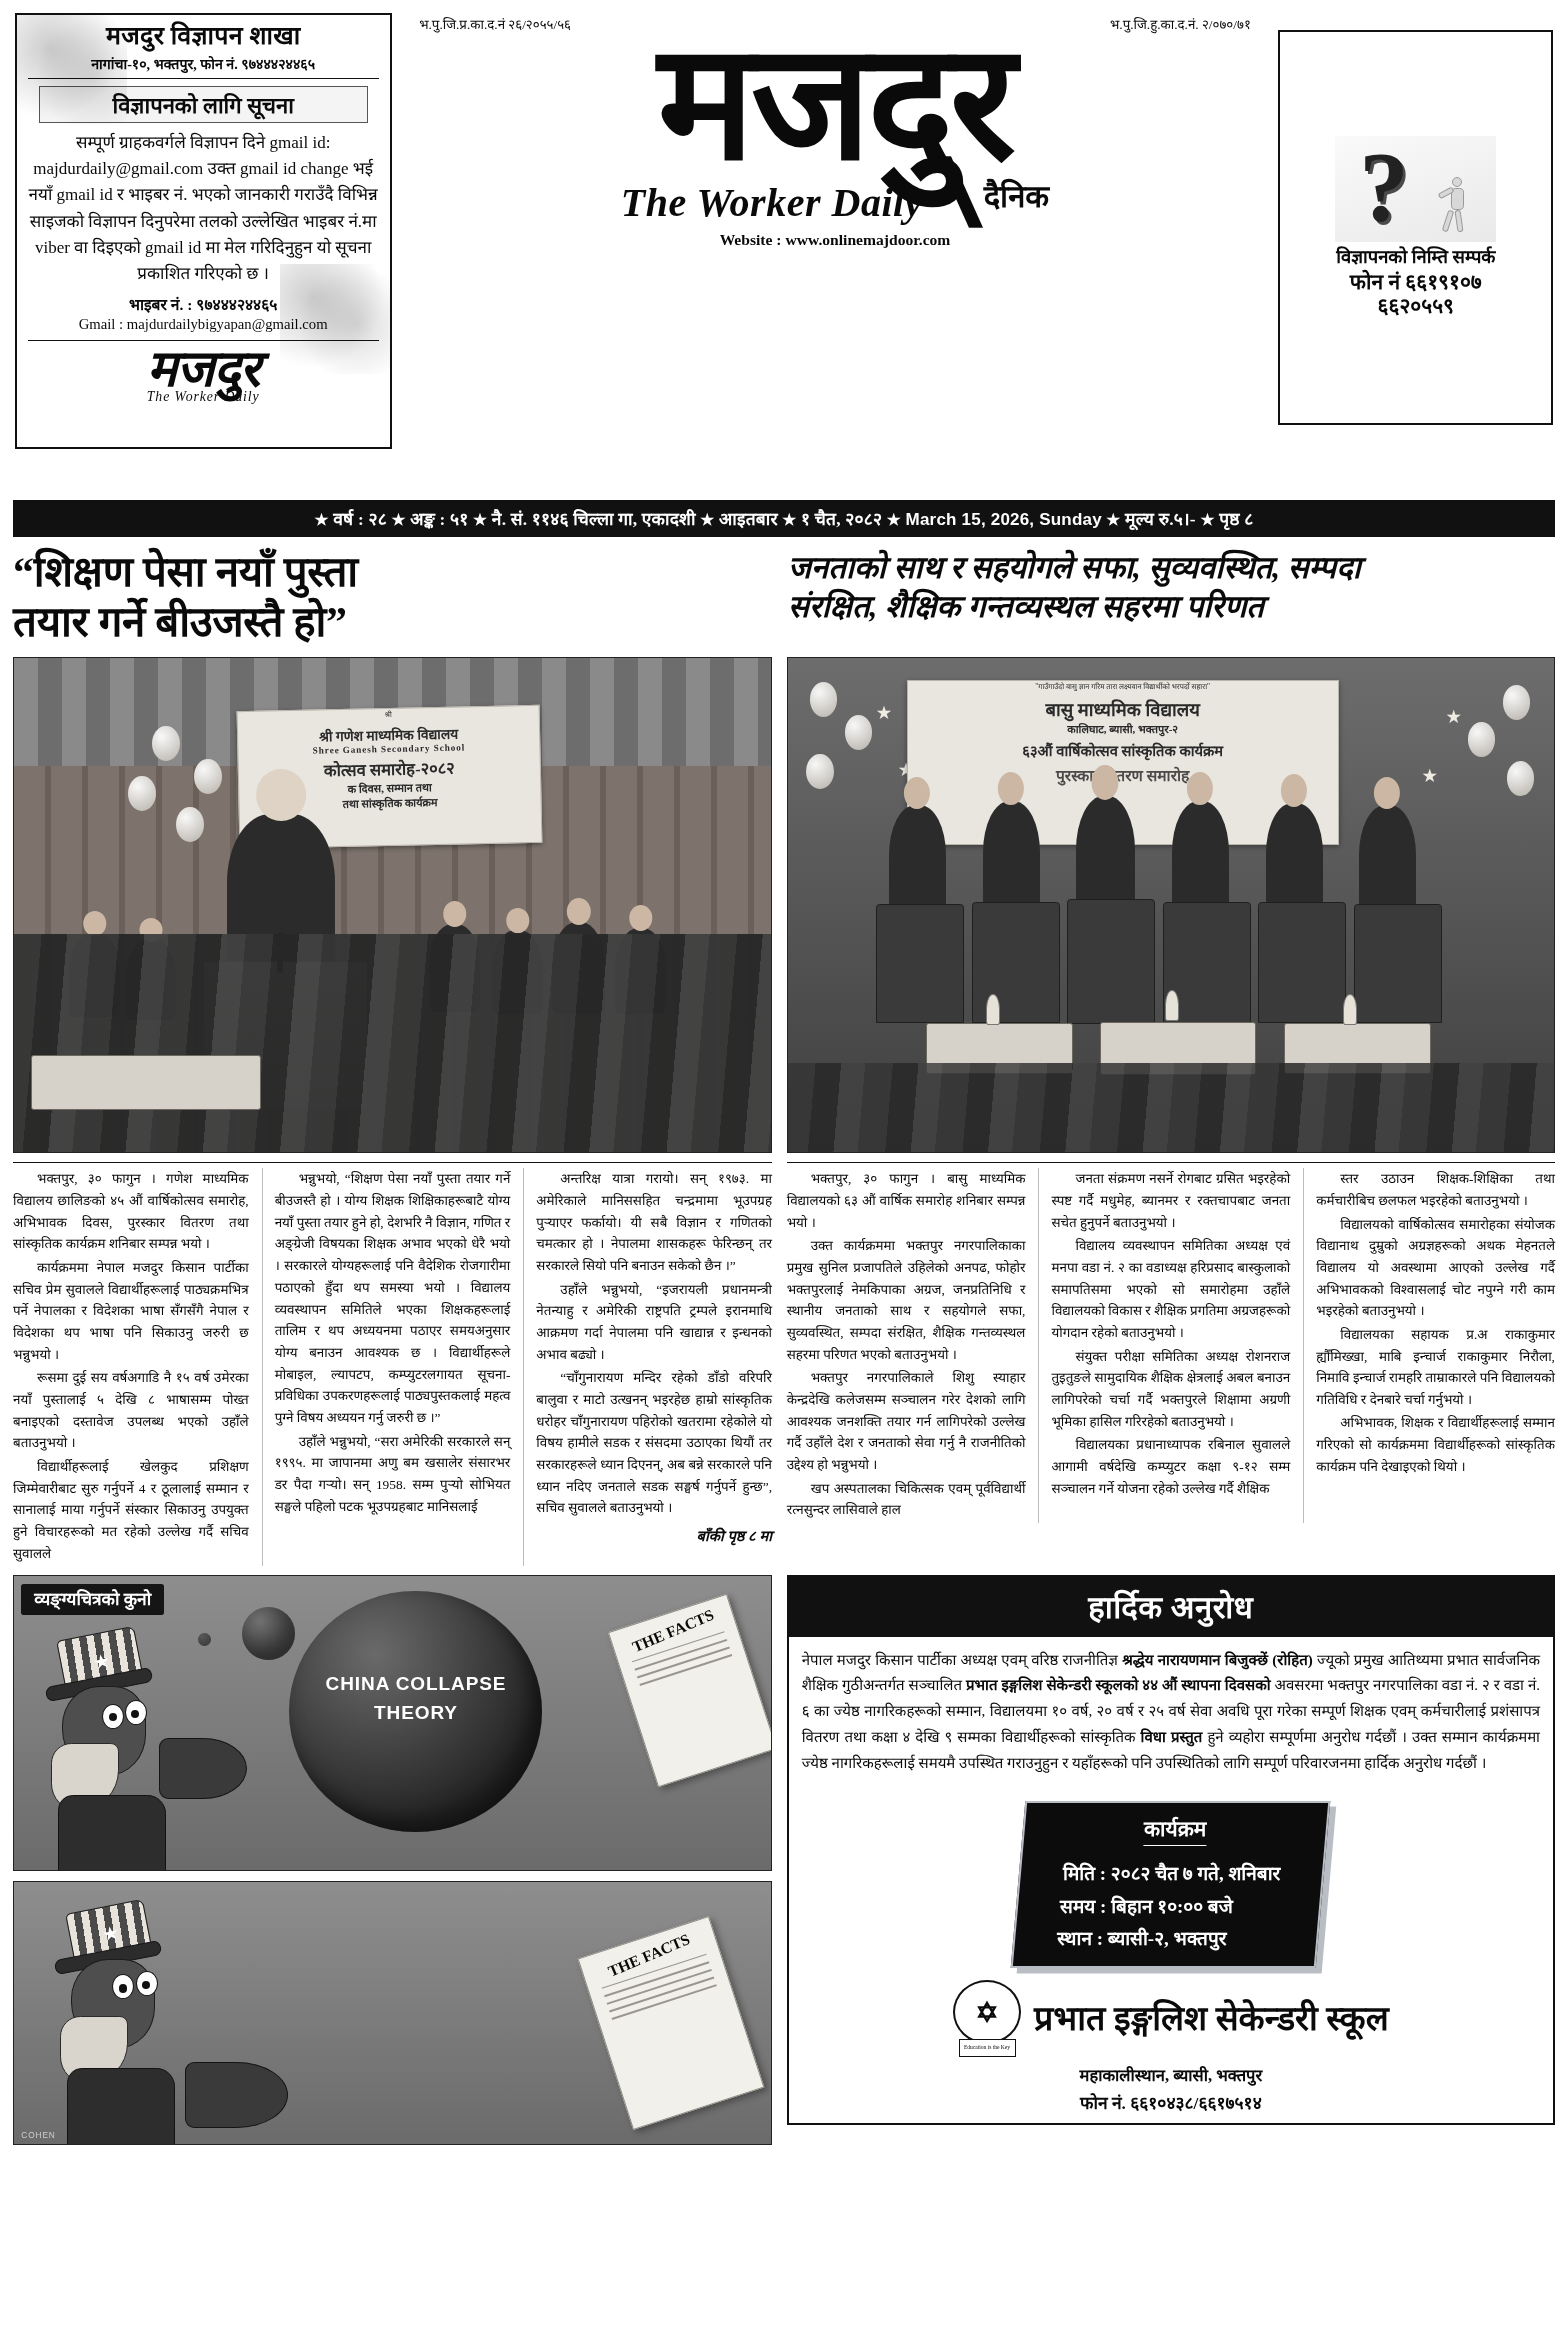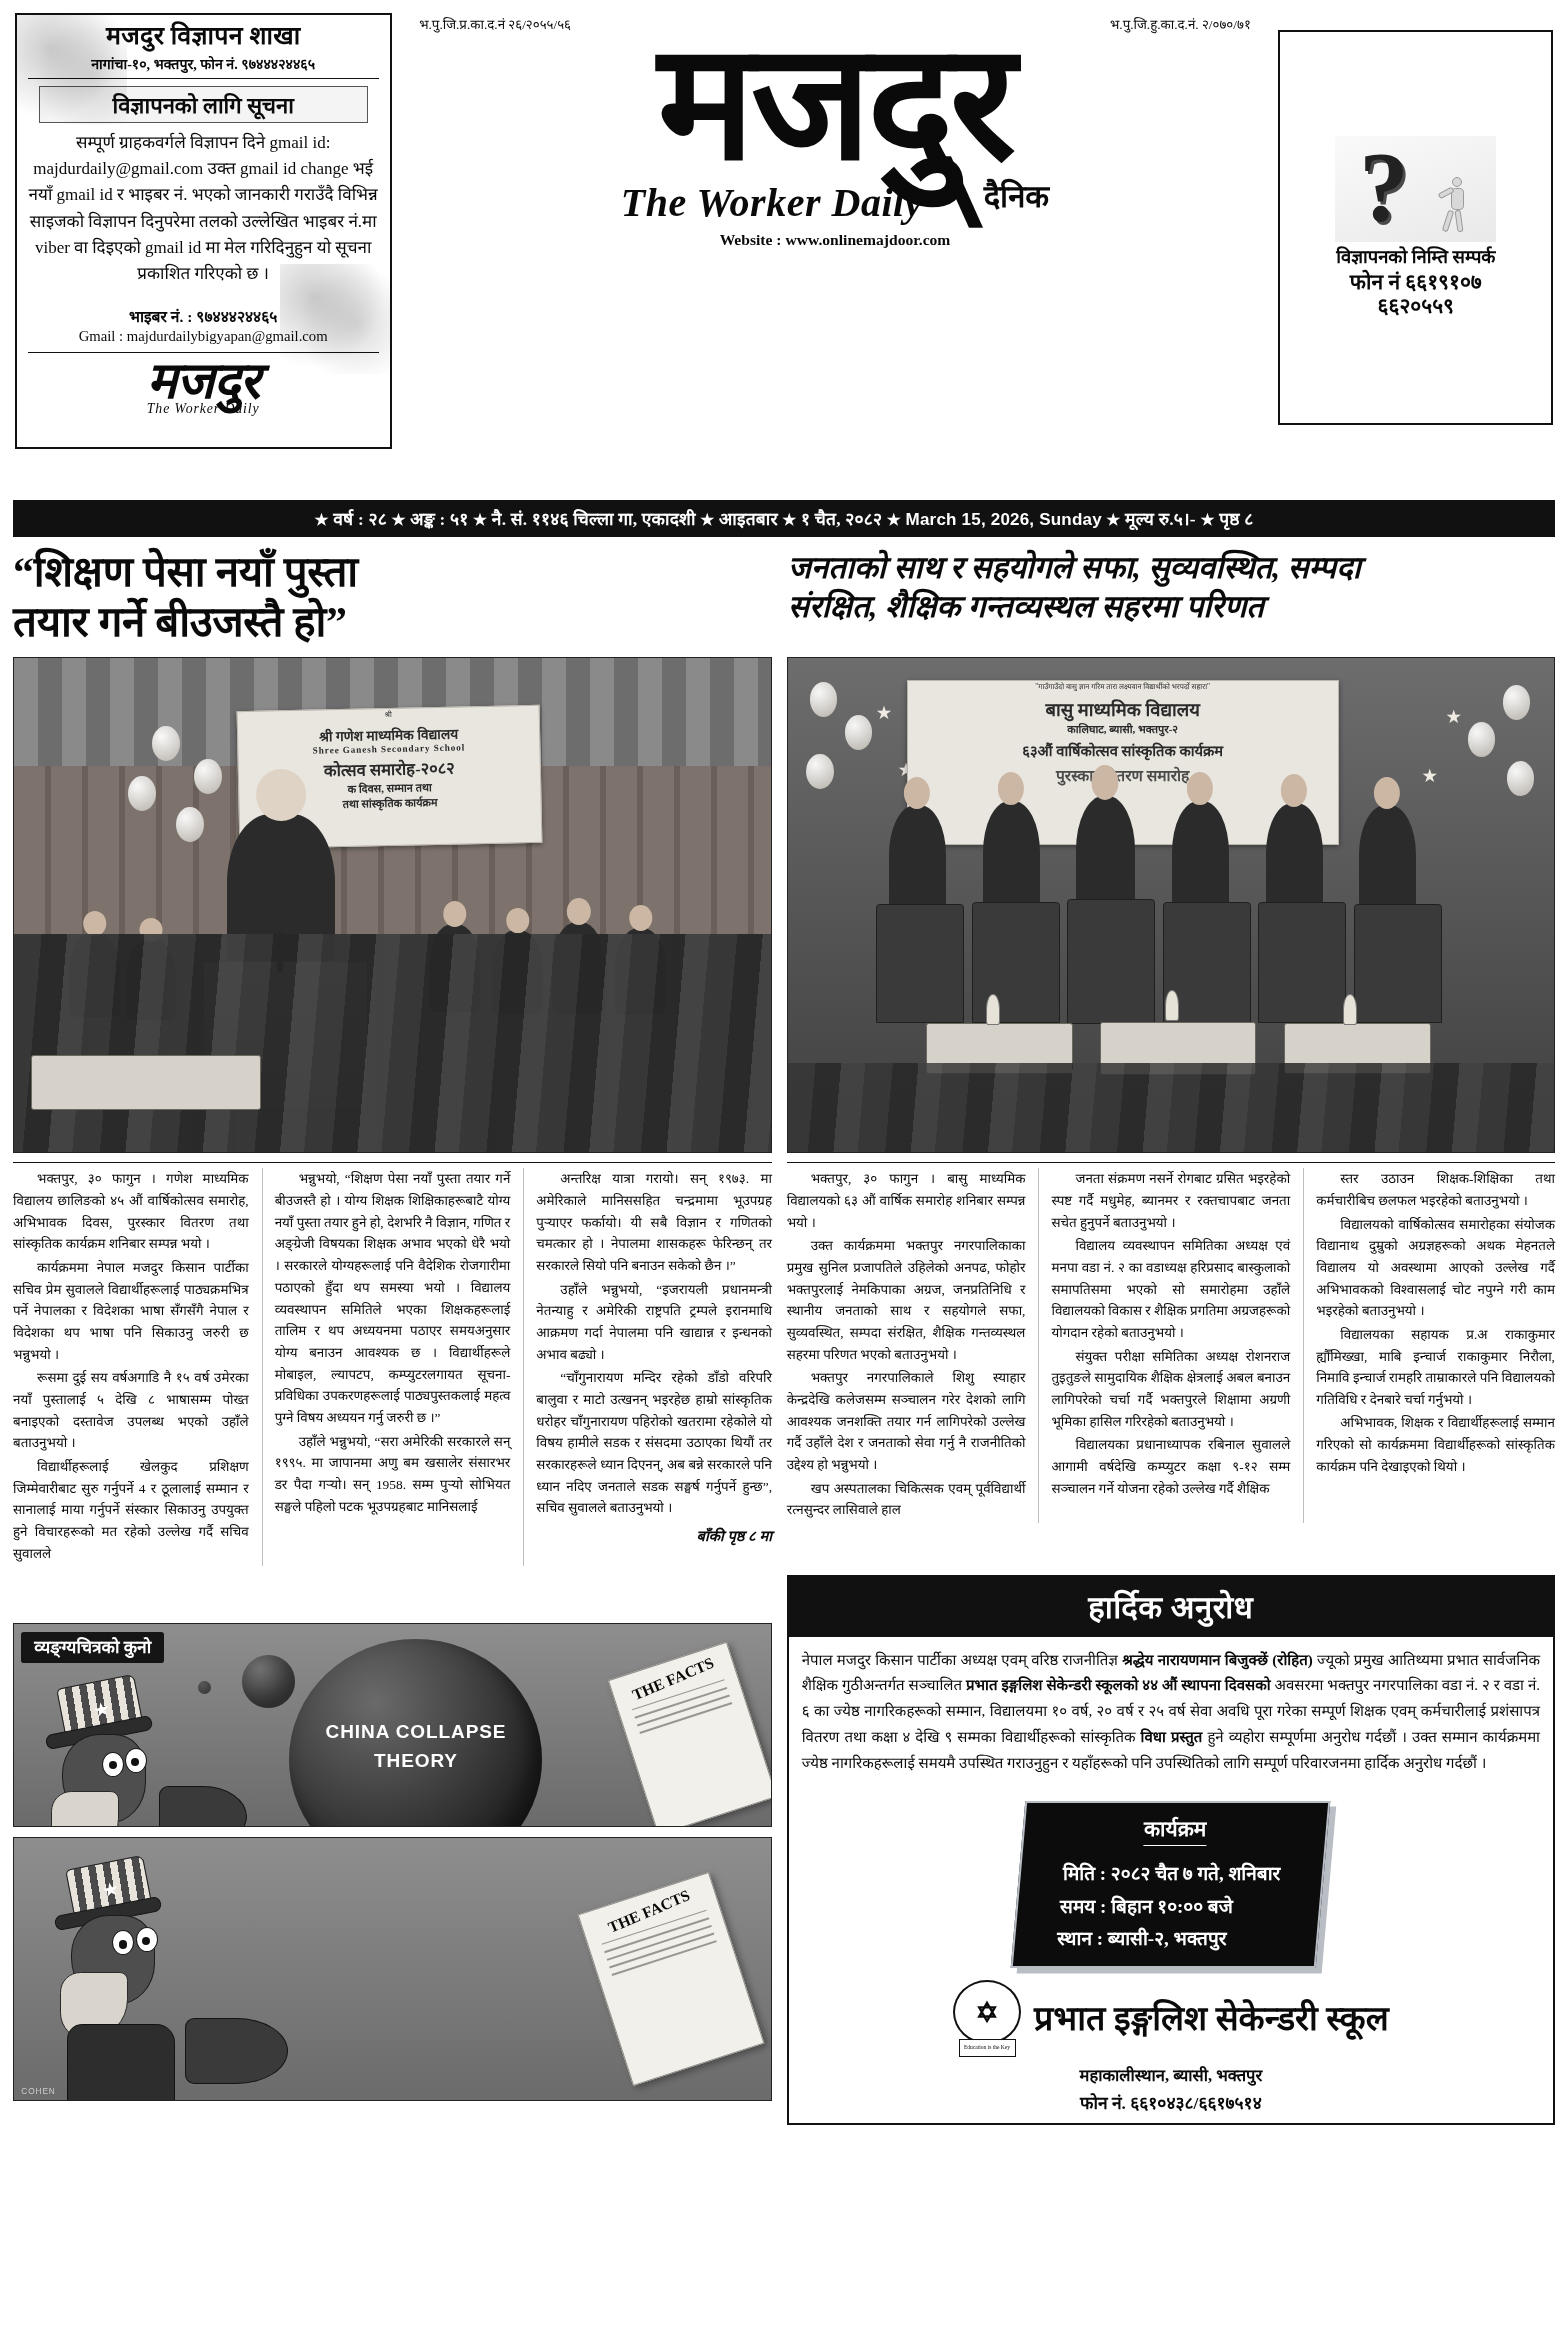--- a/index.html
+++ b/index.html
@@ -33,21 +33,21 @@
   .adbox-left:before { left:0; top:0; }
   .adbox-left:after { right:0; bottom:73px; }
   .adl-title { font-size: 25px; font-weight: 700; text-align: center; letter-spacing: 0.3px; line-height:1.15; }
   .adl-sub { font-size: 14.2px; font-weight: 700; text-align: center; margin-top: 2.8px; }
   .adl-rule { border-top: 1.8px solid #111; margin: 5.5px 1.8px 6.4px 1.8px; }
   .adl-banner {
     border: 1.8px solid #555; text-align: center; font-size: 22px; font-weight: 700;
     padding: 1.8px 0 3.7px 0; margin: 0 13px 6.4px 13px; background:#f4f4f4;
   }
   .adl-body { font-size: 17px; line-height: 1.55; text-align: center; }
-  .adl-viber { font-size: 15.6px; font-weight: 700; text-align:center; margin-top:17px; }
+  .adl-viber { font-size: 15.6px; font-weight: 700; text-align:center; margin-top:5px; }
   .adl-gmail { font-size: 14.7px; text-align:center; margin-top:1.8px; }
   .adl-rule2 { border-top: 1.8px solid #111; margin: 6.4px 1.8px 3.7px 1.8px; }
   .adl-logo { text-align: center; }
   .adl-logo .nep {
     font-size: 51px; font-weight: 800; letter-spacing: -0.9px; line-height: .95;
     font-family: "Liberation Serif", serif; font-style: italic;
   }
   .adl-logo .eng { font-size: 13.8px; font-style: italic; letter-spacing:0.9px; margin-top:-3.7px; }
 
   
@@ -164,21 +164,21 @@
   .col .jump { text-align: right; font-weight: 800; font-style: italic; font-size: 14.7px; margin-top:5.5px; }
   .colsep { border-left: 0.9px solid #bdbdbd; }
 
   
   .bottom { display:flex; margin: 9.2px 13px 13px 13px; gap: 14.7px; align-items: flex-start; }
   .cartoons { flex: 0 0 759px; }
   .toon {
     border: 1.8px solid #222; position:relative; overflow:hidden;
     background: linear-gradient(#8e8e8e,#6b6b6b);
   }
-  .toon1 { height: 204px; margin-top: 48px; }
+  .toon1 { height: 296px; }
   .toon2 { height: 264px; margin-top: 9.2px; }
   .toon-label {
     position:absolute; left: 7.3px; top: 7.3px; z-index: 5;
     background:#151515; color:#fff; font-size: 17.4px; font-weight:800;
     padding: 2.8px 13px 4.6px 13px; border-radius: 2.8px;
   }
   .bubble {
     position:absolute; border-radius:50%;
     background: radial-gradient(circle at 34% 26%, #6a6a6a, #242424 70%);
     box-shadow: inset -9.2px -11px 20px rgba(0,0,0,.5);

